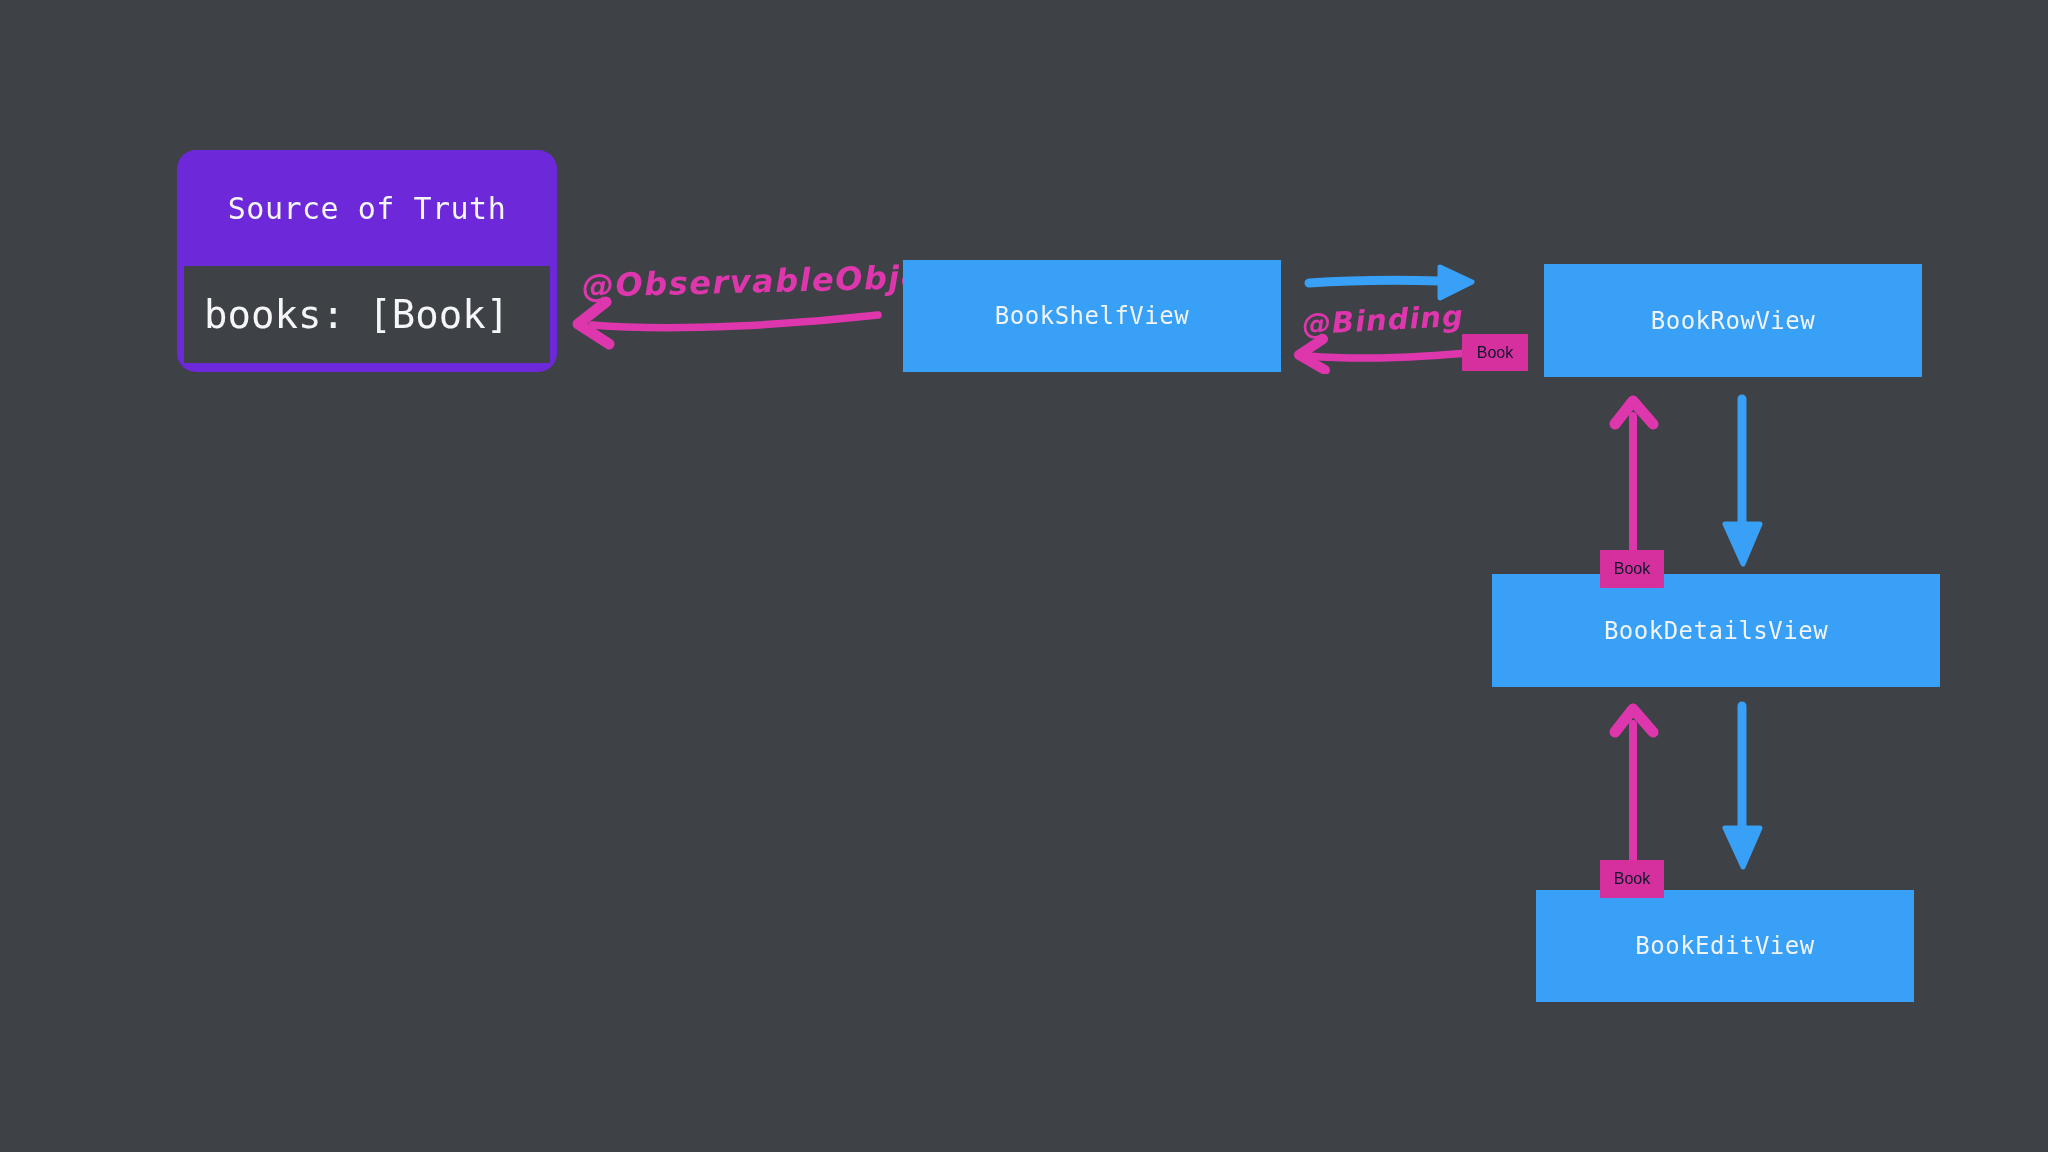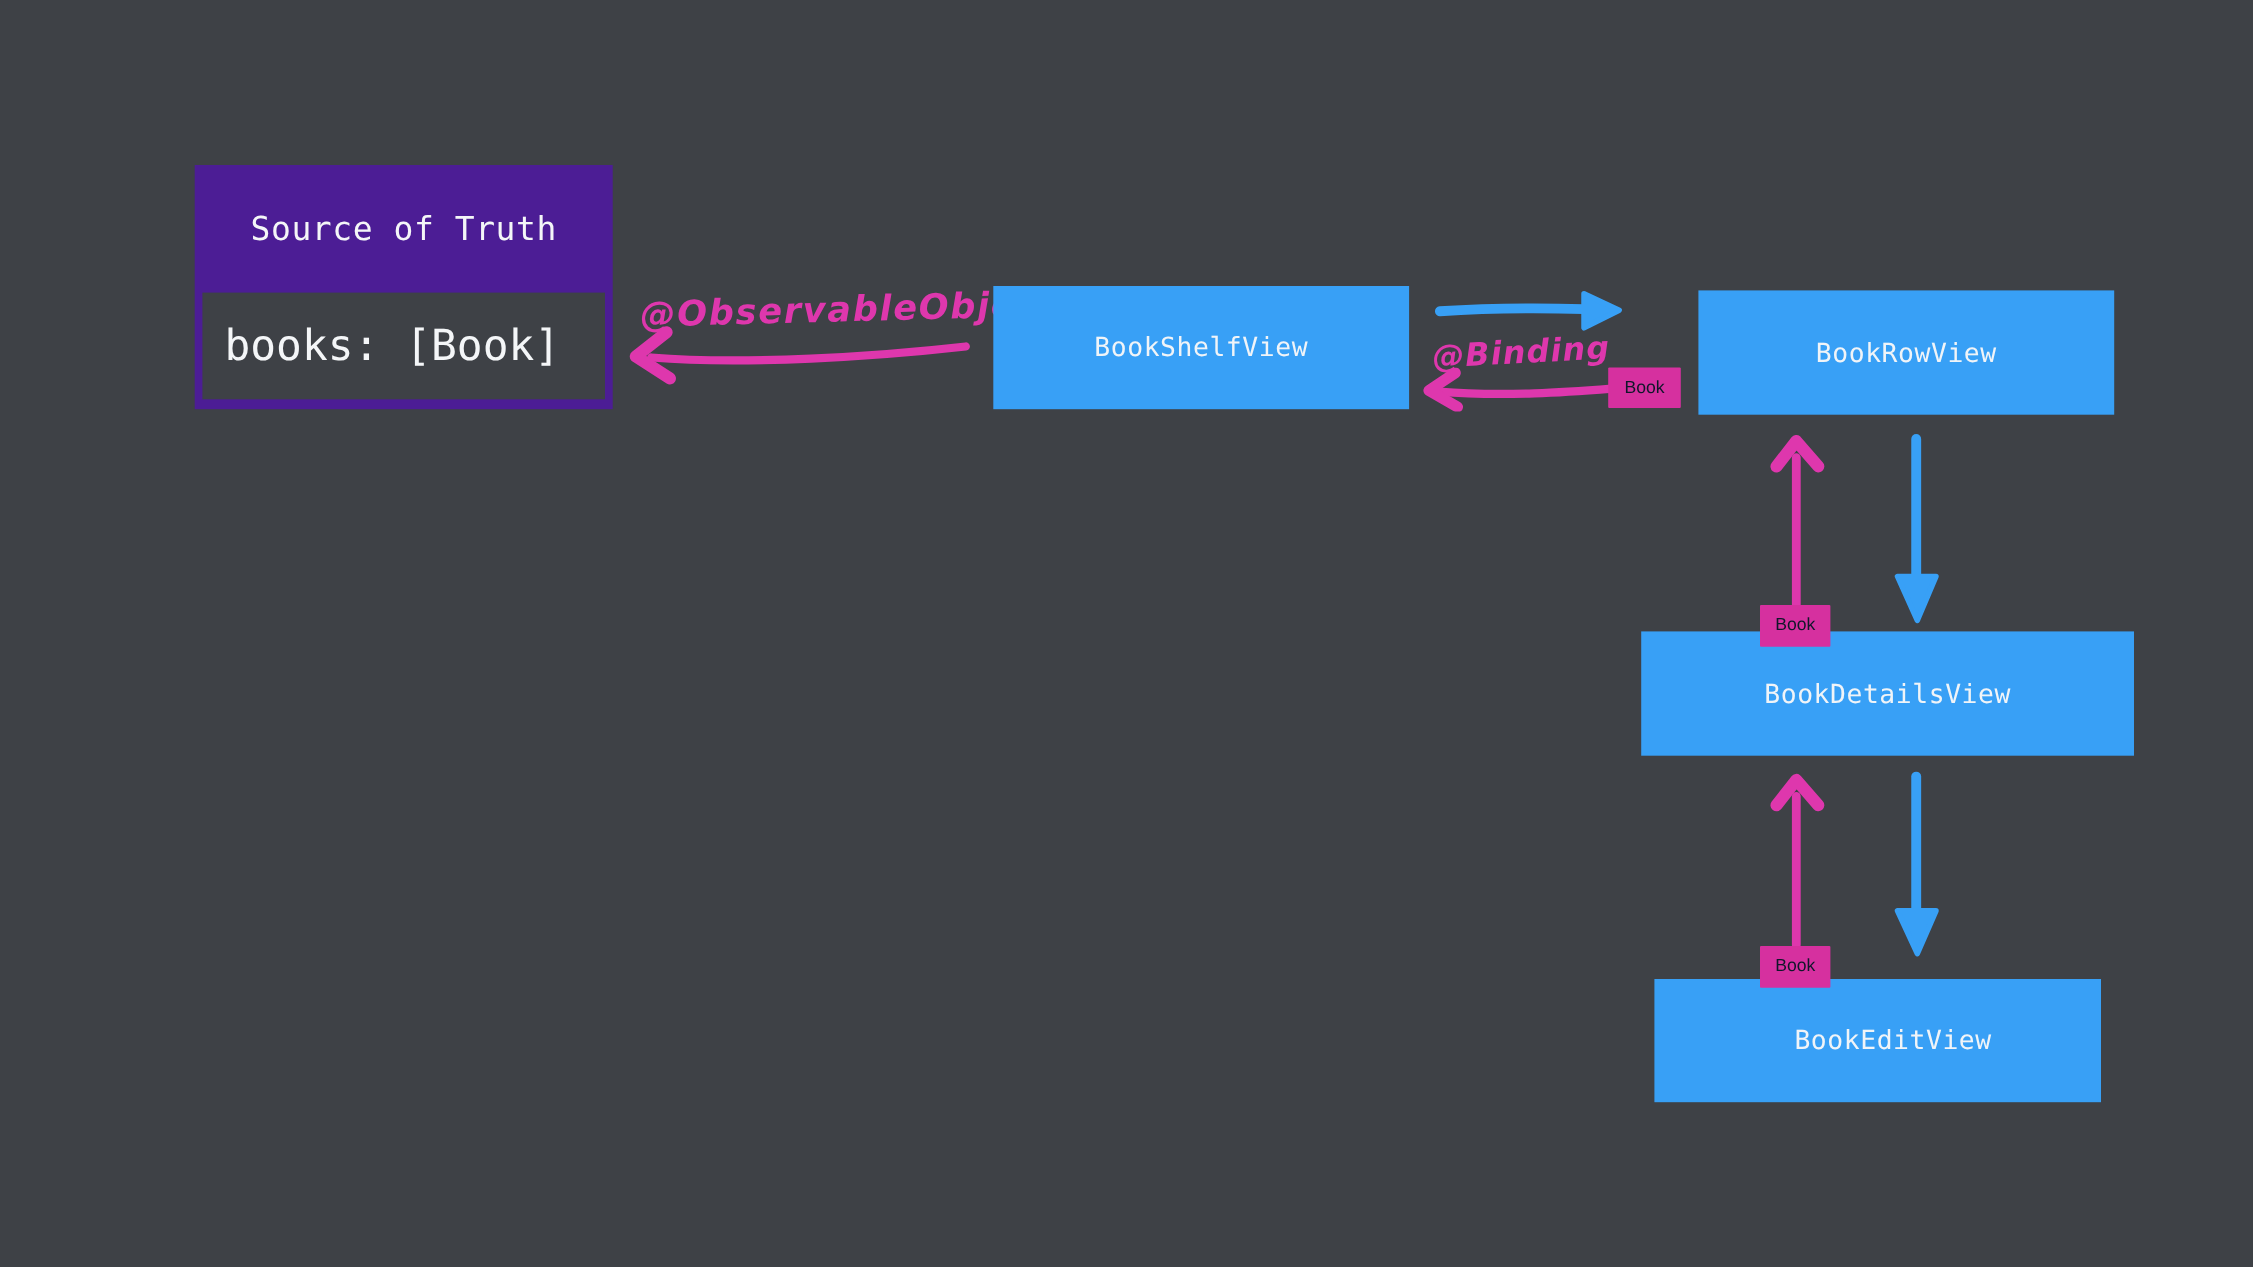--- a/index.html
+++ b/index.html
@@ -14,21 +14,22 @@
     background: #3e4146;
     overflow: hidden;
     font-family: "DejaVu Sans Mono", monospace;
   }
   .abs { position: absolute; }
 
   
   .sot-box {
     left: 177px; top: 150px;
     width: 380px; height: 222px;
-    background: #4c1d95;
+    background: #6d28d9;
+    border-radius: 19px;
   }
   .sot-header {
     position: absolute;
     left: 0; top: 0; right: 0;
     height: 116px;
     display: flex;
     align-items: center;
     justify-content: center;
     color: #f4f6f8;
     font-size: 30px;
@@ -52,21 +53,21 @@
     display: flex;
     align-items: center;
     justify-content: center;
     color: #f0f4f8;
     font-size: 24px;
     letter-spacing: 0.5px;
   }
   .shelf   { left: 903px;  top: 260px; width: 378px; height: 112px; }
   .row     { left: 1544px; top: 264px; width: 378px; height: 113px; }
   .details { left: 1492px; top: 574px; width: 448px; height: 113px; }
-  .edit    { left: 1504px; top: 890px; width: 378px; height: 112px; padding-left: 28px; }
+  .edit    { left: 1536px; top: 890px; width: 378px; height: 112px; }
 
   
   .handwritten {
     font-family: "DejaVu Sans", cursive;
     font-style: italic;
     font-weight: 600;
     color: #de37ad;
     white-space: nowrap;
   }
   .obs-label {

